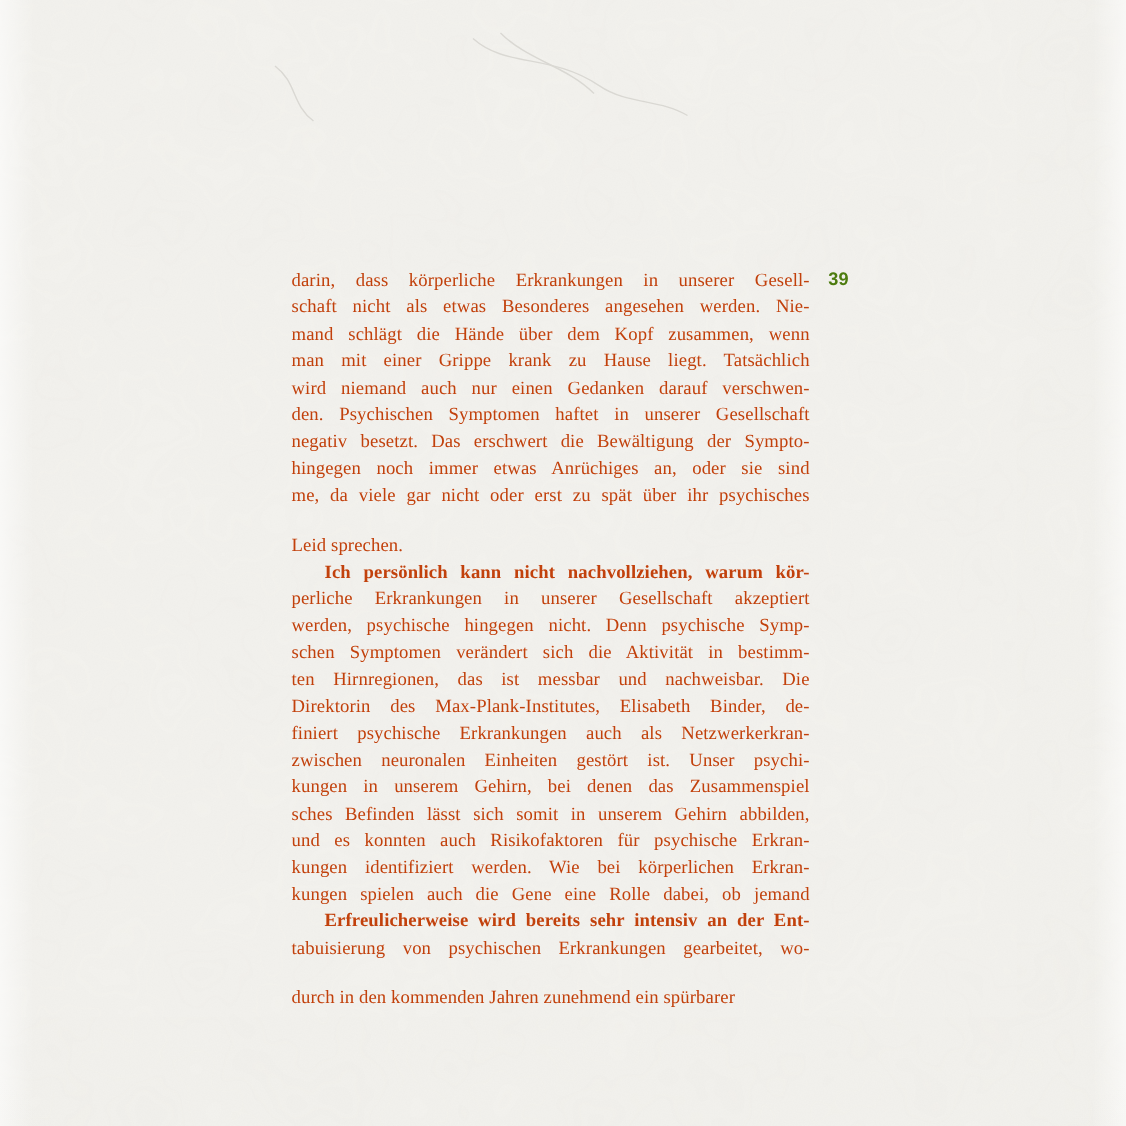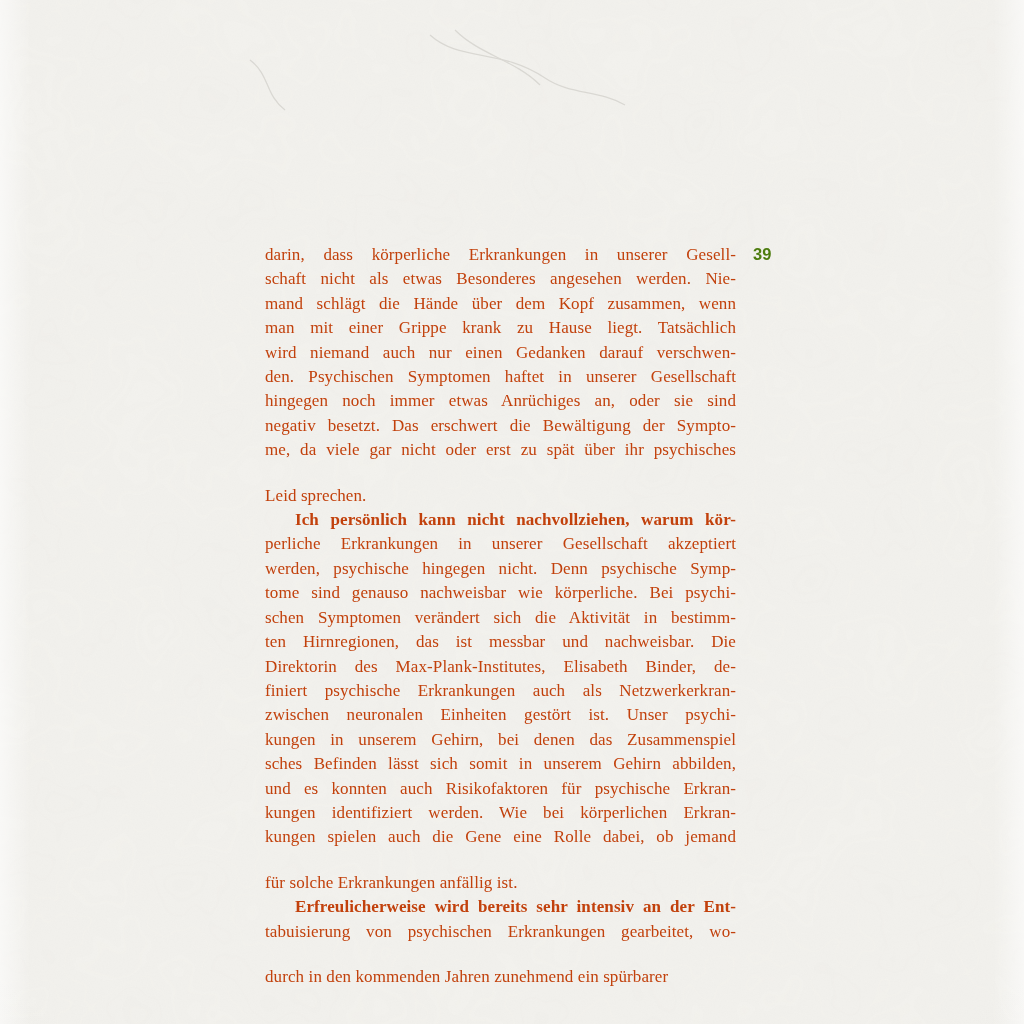--- a/index.html
+++ b/index.html
@@ -76,41 +76,39 @@
   <div class="page-number">39</div>
 
   <div class="text-block">
       <div class="paragraph">
         <div class="line fill">darin, dass körperliche Erkrankungen in unserer Gesell-</div>
         <div class="line fill">schaft nicht als etwas Besonderes angesehen werden. Nie-</div>
         <div class="line fill">mand schlägt die Hände über dem Kopf zusammen, wenn</div>
         <div class="line fill">man mit einer Grippe krank zu Hause liegt. Tatsächlich</div>
         <div class="line fill">wird niemand auch nur einen Gedanken darauf verschwen-</div>
         <div class="line fill">den. Psychischen Symptomen haftet in unserer Gesellschaft</div>
+        <div class="line fill">negativ besetzt. Das erschwert die Bewältigung der Sympto-</div>
         <div class="line fill">hingegen noch immer etwas Anrüchiges an, oder sie sind</div>
-        <div class="line fill">negativ besetzt. Das erschwert die Bewältigung der Sympto-</div>
         <div class="line fill">me, da viele gar nicht oder erst zu spät über ihr psychisches</div>
         <div class="line last">Leid sprechen.</div>
       </div>
       <div class="paragraph">
         <div class="line fill indent">Ich persönlich kann nicht nachvollziehen, warum kör-</div>
         <div class="line fill">perliche Erkrankungen in unserer Gesellschaft akzeptiert</div>
         <div class="line fill">werden, psychische hingegen nicht. Denn psychische Symp-</div>
-        <div class="line fill">tome sind genauso nachweisbar wie körperliche. Bei psychi-</div>
         <div class="line fill">schen Symptomen verändert sich die Aktivität in bestimm-</div>
         <div class="line fill">ten Hirnregionen, das ist messbar und nachweisbar. Die</div>
         <div class="line fill">Direktorin des Max-Plank-Institutes, Elisabeth Binder, de-</div>
         <div class="line fill">finiert psychische Erkrankungen auch als Netzwerkerkran-</div>
         <div class="line fill">zwischen neuronalen Einheiten gestört ist. Unser psychi-</div>
         <div class="line fill">kungen in unserem Gehirn, bei denen das Zusammenspiel</div>
         <div class="line fill">sches Befinden lässt sich somit in unserem Gehirn abbilden,</div>
         <div class="line fill">und es konnten auch Risikofaktoren für psychische Erkran-</div>
         <div class="line fill">kungen identifiziert werden. Wie bei körperlichen Erkran-</div>
         <div class="line fill">kungen spielen auch die Gene eine Rolle dabei, ob jemand</div>
-        <div class="line last">für solche Erkrankungen anfällig ist.</div>
       </div>
       <div class="paragraph">
         <div class="line fill indent">Erfreulicherweise wird bereits sehr intensiv an der Ent-</div>
         <div class="line fill">tabuisierung von psychischen Erkrankungen gearbeitet, wo-</div>
         <div class="line last">durch in den kommenden Jahren zunehmend ein spürbarer</div>
       </div>
     </div>
 
 </div>
 

